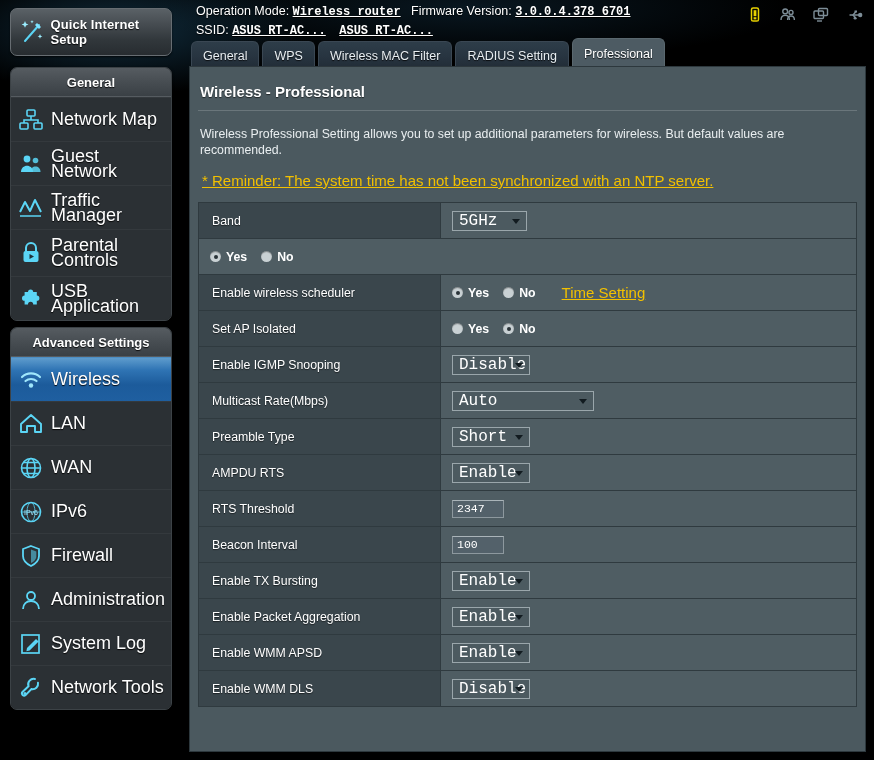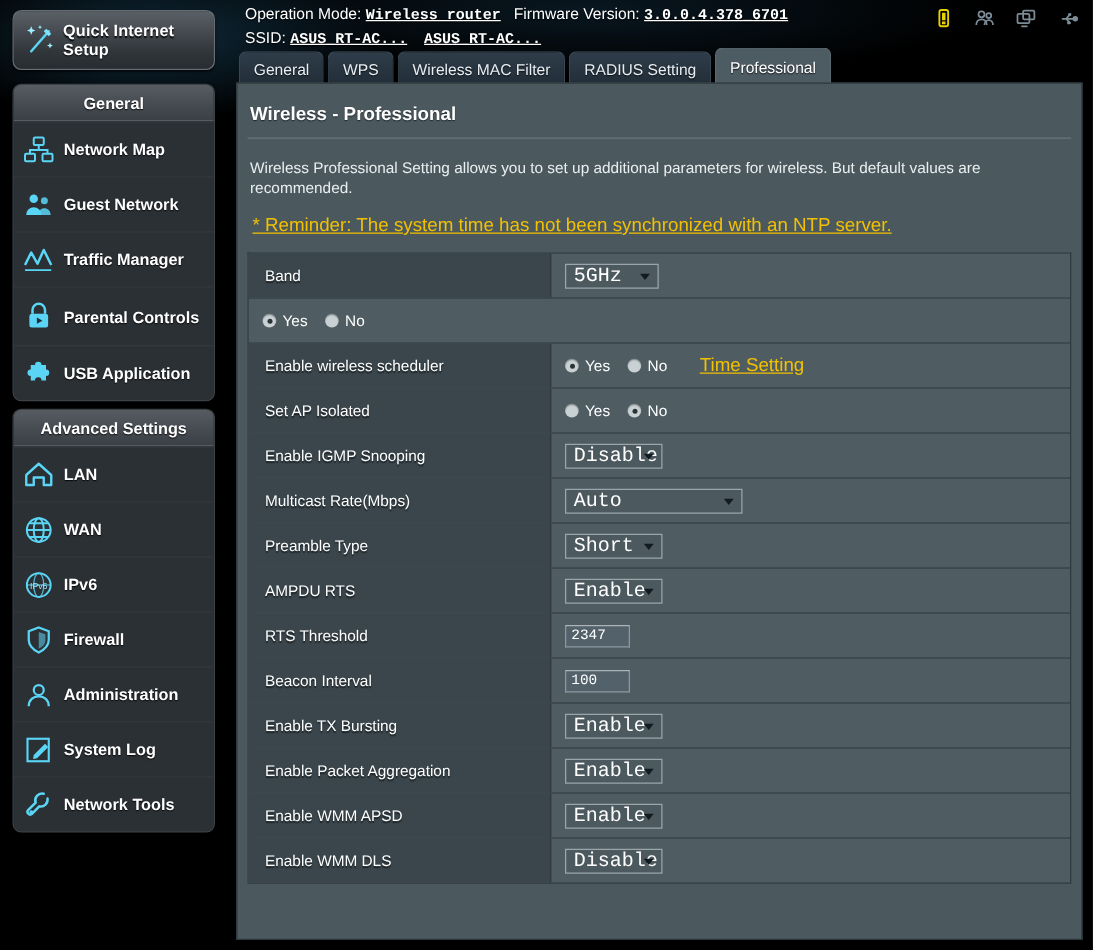--- a/index.html
+++ b/index.html
@@ -90,21 +90,21 @@
   .navitem.active {
     background: linear-gradient(180deg, #5e9ccd 0%, #2f74b4 28%, #1c5b9b 62%, #1f5fa0 100%);
     border-top-color: #4c8ec4;
   }
   .navitem .nico {
     width: 40px; min-width:40px;
     display: flex; align-items: center; justify-content: center;
   }
   .navitem .nlabel {
     color: #ffffff;
-    font-size: 13px; font-weight: bold;
+    font-size: 18px; font-weight: normal;
     line-height: 15px;
     text-shadow: 0 1px 1px rgba(0,0,0,.9);
     padding-right: 6px;
   }
 
   
   .topicons {
     position: absolute;
     right: 10px; top: 5px;
     display: flex; align-items: center; gap: 13px;
@@ -272,21 +272,21 @@
     border: 1px solid #8d989e;
     border-top-color: #aab4b9;
     color: #ffffff;
     font-family: "Liberation Mono", monospace;
     font-size: 11.5px;
     padding: 0 4px;
     width: 52px;
     outline: none;
   }
 
-  .radiogrp { display: flex; align-items: flex-start; }
+  .radiogrp { display: flex; align-items: flex-start; font-weight: bold; }
   .radio {
     display: flex; align-items: center;
     margin-right: 14px;
     cursor: pointer;
   }
   .radio .dot {
     width: 11px; height: 11px;
     border-radius: 50%;
     background: #c9d1d4;
     box-shadow: inset 0 1px 1px rgba(0,0,0,.35);
@@ -405,20 +405,32 @@
             <path d="M10 3 a2.6 2.6 0 0 1 5.2 0 h3.6 v3.6 a2.6 2.6 0 0 1 0 5.2 v3.6 h-3.6 a2.6 2.6 0 0 0 -5.2 0 H6.6 v-3.6 a2.6 2.6 0 0 1 0 -5.2 V3.0 z" transform="translate(0,3)" fill="#5bd5f5"></path>
           </svg>
         </div>
         <div class="nlabel">USB Application</div>
       </div>
     </div>
 
     <div class="navgroup group-advanced">
       <div class="navhdr">Advanced Settings</div>
 
+      <div class="navitem active">
+        <div class="nico">
+          <svg width="26" height="26" viewBox="0 0 26 26">
+            <g stroke="#9fe6fb" fill="none" stroke-width="2.2" stroke-linecap="round">
+              <path d="M4 10 a13 13 0 0 1 18 0"></path>
+              <path d="M7.5 14 a8.5 8.5 0 0 1 11 0"></path>
+            </g>
+            <circle cx="13" cy="18.5" r="2.2" fill="#9fe6fb"></circle>
+          </svg>
+        </div>
+        <div class="nlabel">Wireless</div>
+      </div>
 
       <div class="navitem">
         <div class="nico">
           <svg width="26" height="26" viewBox="0 0 26 26">
             <path d="M3 13 L13 4 L23 13 v8 h-6 v-6 h-8 v6 H3 z" stroke="#5bd5f5" stroke-width="1.9" fill="none" stroke-linejoin="round"></path>
           </svg>
         </div>
         <div class="nlabel">LAN</div>
       </div>
 

